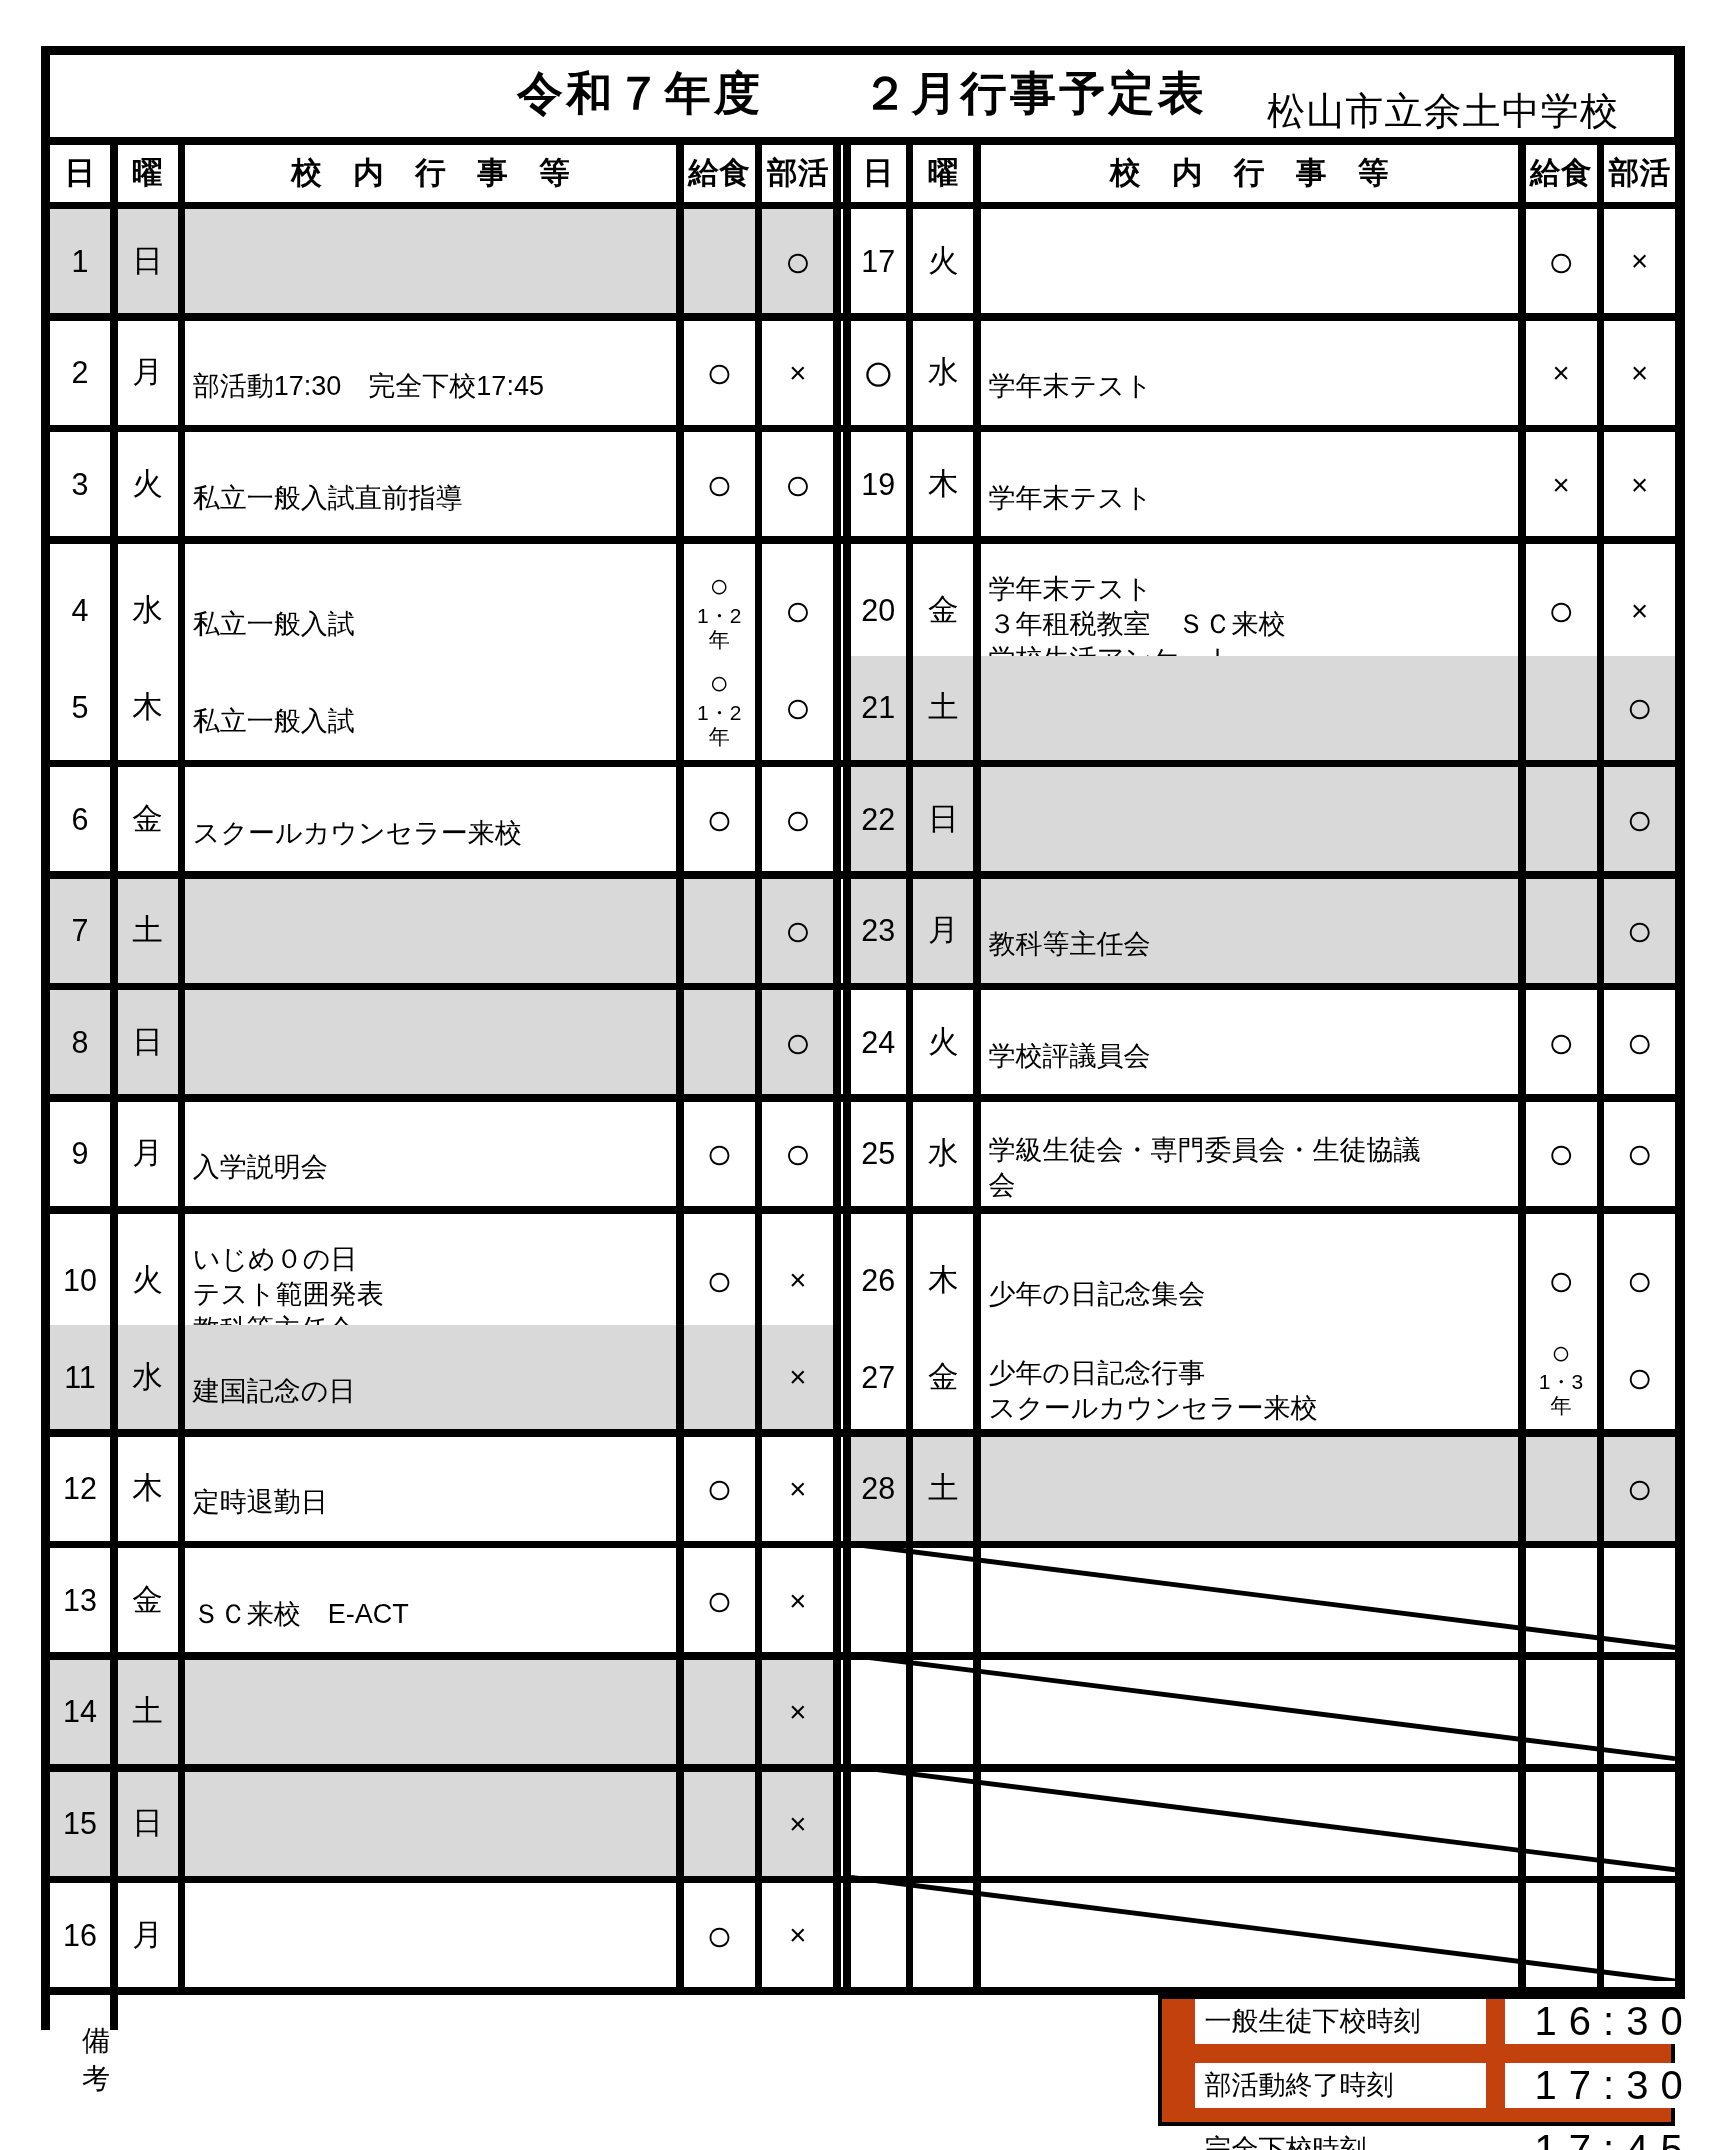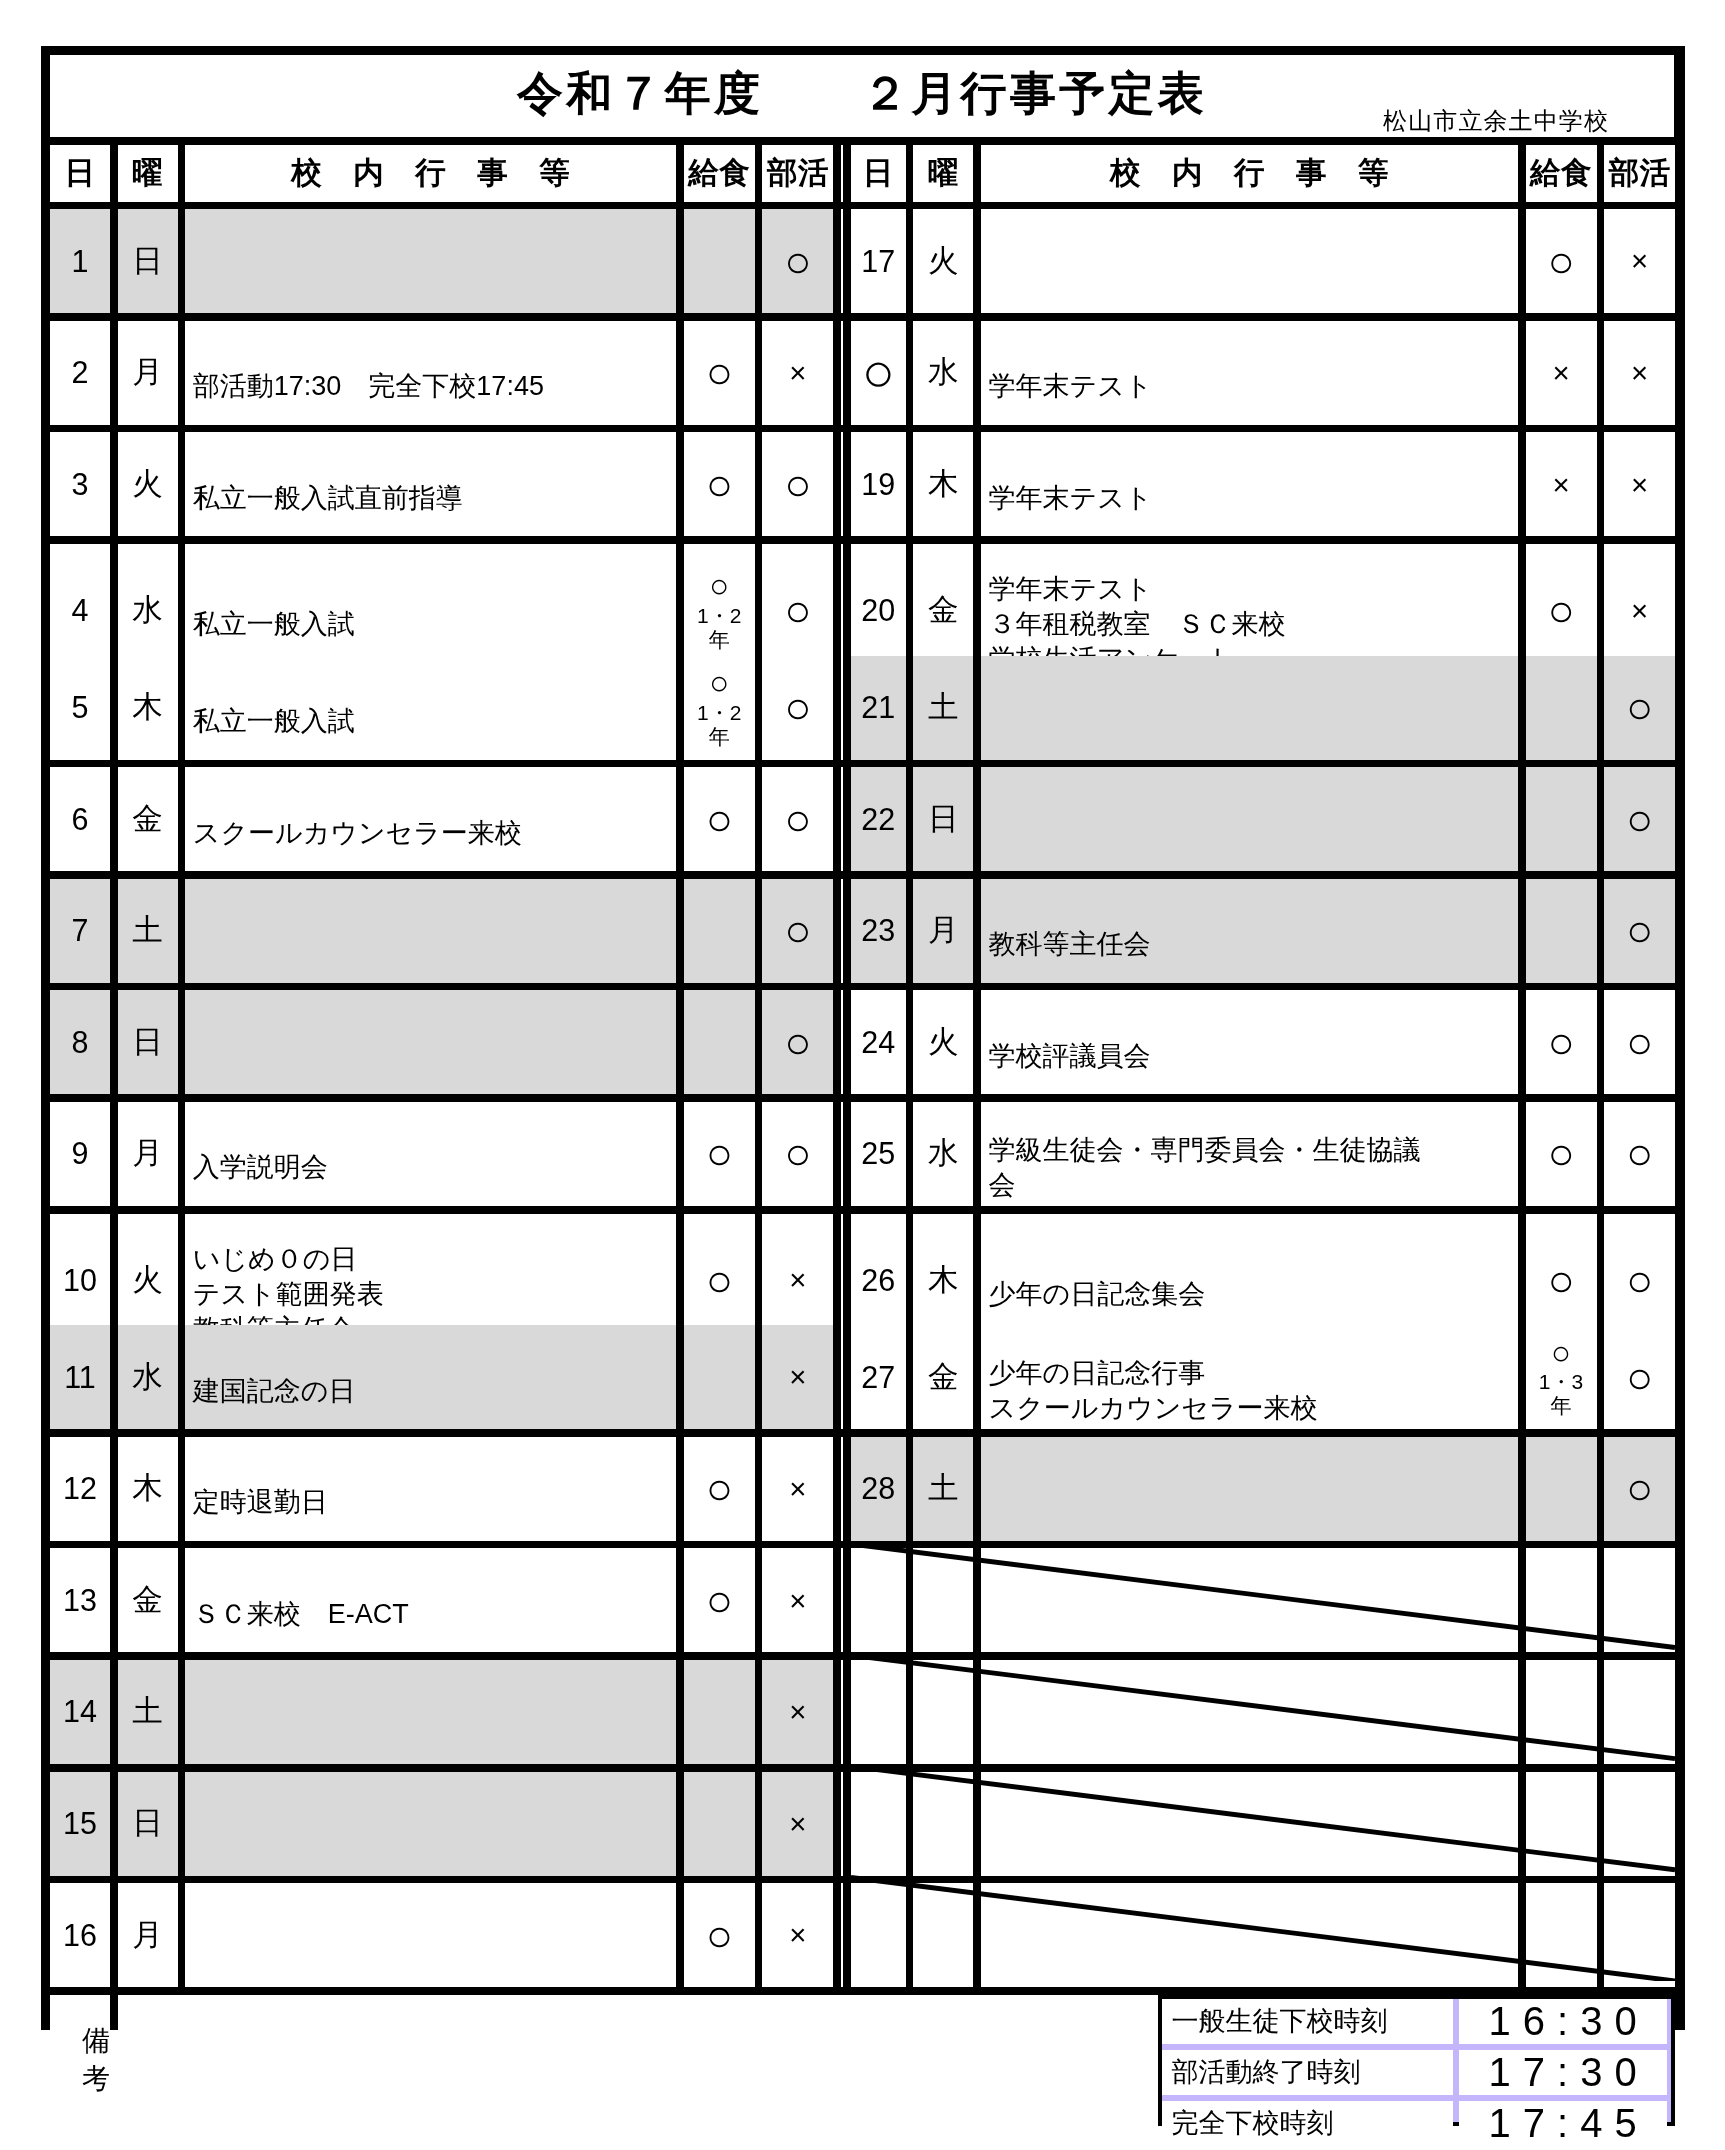--- a/index.html
+++ b/index.html
@@ -4,21 +4,21 @@
 <style>
   html,body{margin:0;padding:0;background:#fff;}
   body{font-family:"Liberation Sans","DejaVu Sans",sans-serif;color:#000;font-weight:500;}
   .sheet{position:relative;width:1726px;height:2151px;background:#fff;overflow:hidden;}
   .frame{position:absolute;left:41px;top:46px;width:1644px;height:1984px;
          border:9.8px solid #000;box-sizing:border-box;background:#000;}
   .grid{position:relative;width:1624px;height:2065px;}
   .band-title{position:relative;height:82px;background:#fff;margin-bottom:7.6px;}
   .main-title{position:absolute;left:0;right:0;top:50%;transform:translateY(-54%);
               text-align:center;font-size:46px;font-weight:bold;letter-spacing:3.3px;white-space:pre;}
-  .school-name{position:absolute;right:65px;bottom:0px;font-size:24px;letter-spacing:1.1px;}
+  .school-name{position:absolute;right:55px;bottom:0px;font-size:38px;letter-spacing:1.1px;}
   .band{display:grid;grid-template-columns:60px 60px 491px 71px 71px 2.2px 55px 60px 537px 71px 71px;
         column-gap:7.6px;margin-bottom:7.6px;}
   .band.hdr{height:57px;}
   .band.row{height:104px;}
   .band-bottom{display:grid;grid-template-columns:60px 1557px;column-gap:7.6px;height:131px;}
   .cell{background:#fff;display:flex;align-items:center;justify-content:center;overflow:visible;}
   .cell.gray{background:#d9d9d9;}
   .cell.event{justify-content:flex-start;padding:0 7.6px;box-sizing:border-box;}
   .hdr .cell{font-size:30.5px;font-weight:bold;letter-spacing:0.5px;white-space:pre;}
   .daynum{font-size:30.5px;}
@@ -28,23 +28,23 @@
   .evline{font-size:27px;line-height:1.3;text-align:left;white-space:pre;}
   .mark-circle{font-size:45px;line-height:1;}
   .mark-x{font-size:29.4px;line-height:1;}
   .lunch-multi{display:flex;flex-direction:column;align-items:center;}
   .lunch-multi .l0{font-size:33px;line-height:1.05;}
   .lunch-multi .ln{font-size:21px;line-height:1.15;}
   .divider{background:#fff;}
   .diag-svg{position:absolute;left:801px;top:1489px;width:824px;height:437px;pointer-events:none;}
   .remarks-label{font-size:28px;padding-left:32px;}
   .remarks-content{position:relative;background:#fff;}
-  .mini-table{position:absolute;right:0;top:0;width:517px;height:131px;background:#c4b5fd;
+  .mini-table{position:absolute;right:0;top:0;width:517px;height:131px;background:#c2410c;
               border:4.4px solid #000;box-sizing:border-box;display:grid;
-              grid-template-columns:291px 208px;grid-auto-rows:1fr;gap:6px;}
+              grid-template-columns:291px 208px;grid-auto-rows:1fr;gap:19px;padding-left:33px;}
   .mini-cell{background:#fff;display:flex;align-items:center;box-sizing:border-box;}
   .mini-label{padding:0 9.8px;font-size:27px;justify-content:space-between;}
   .mini-value{justify-content:center;font-size:40px;letter-spacing:12px;text-indent:12px;}
 </style>
 </head>
 <body>
 
 <div class="sheet">
   <div class="frame">
     <div class="grid">

